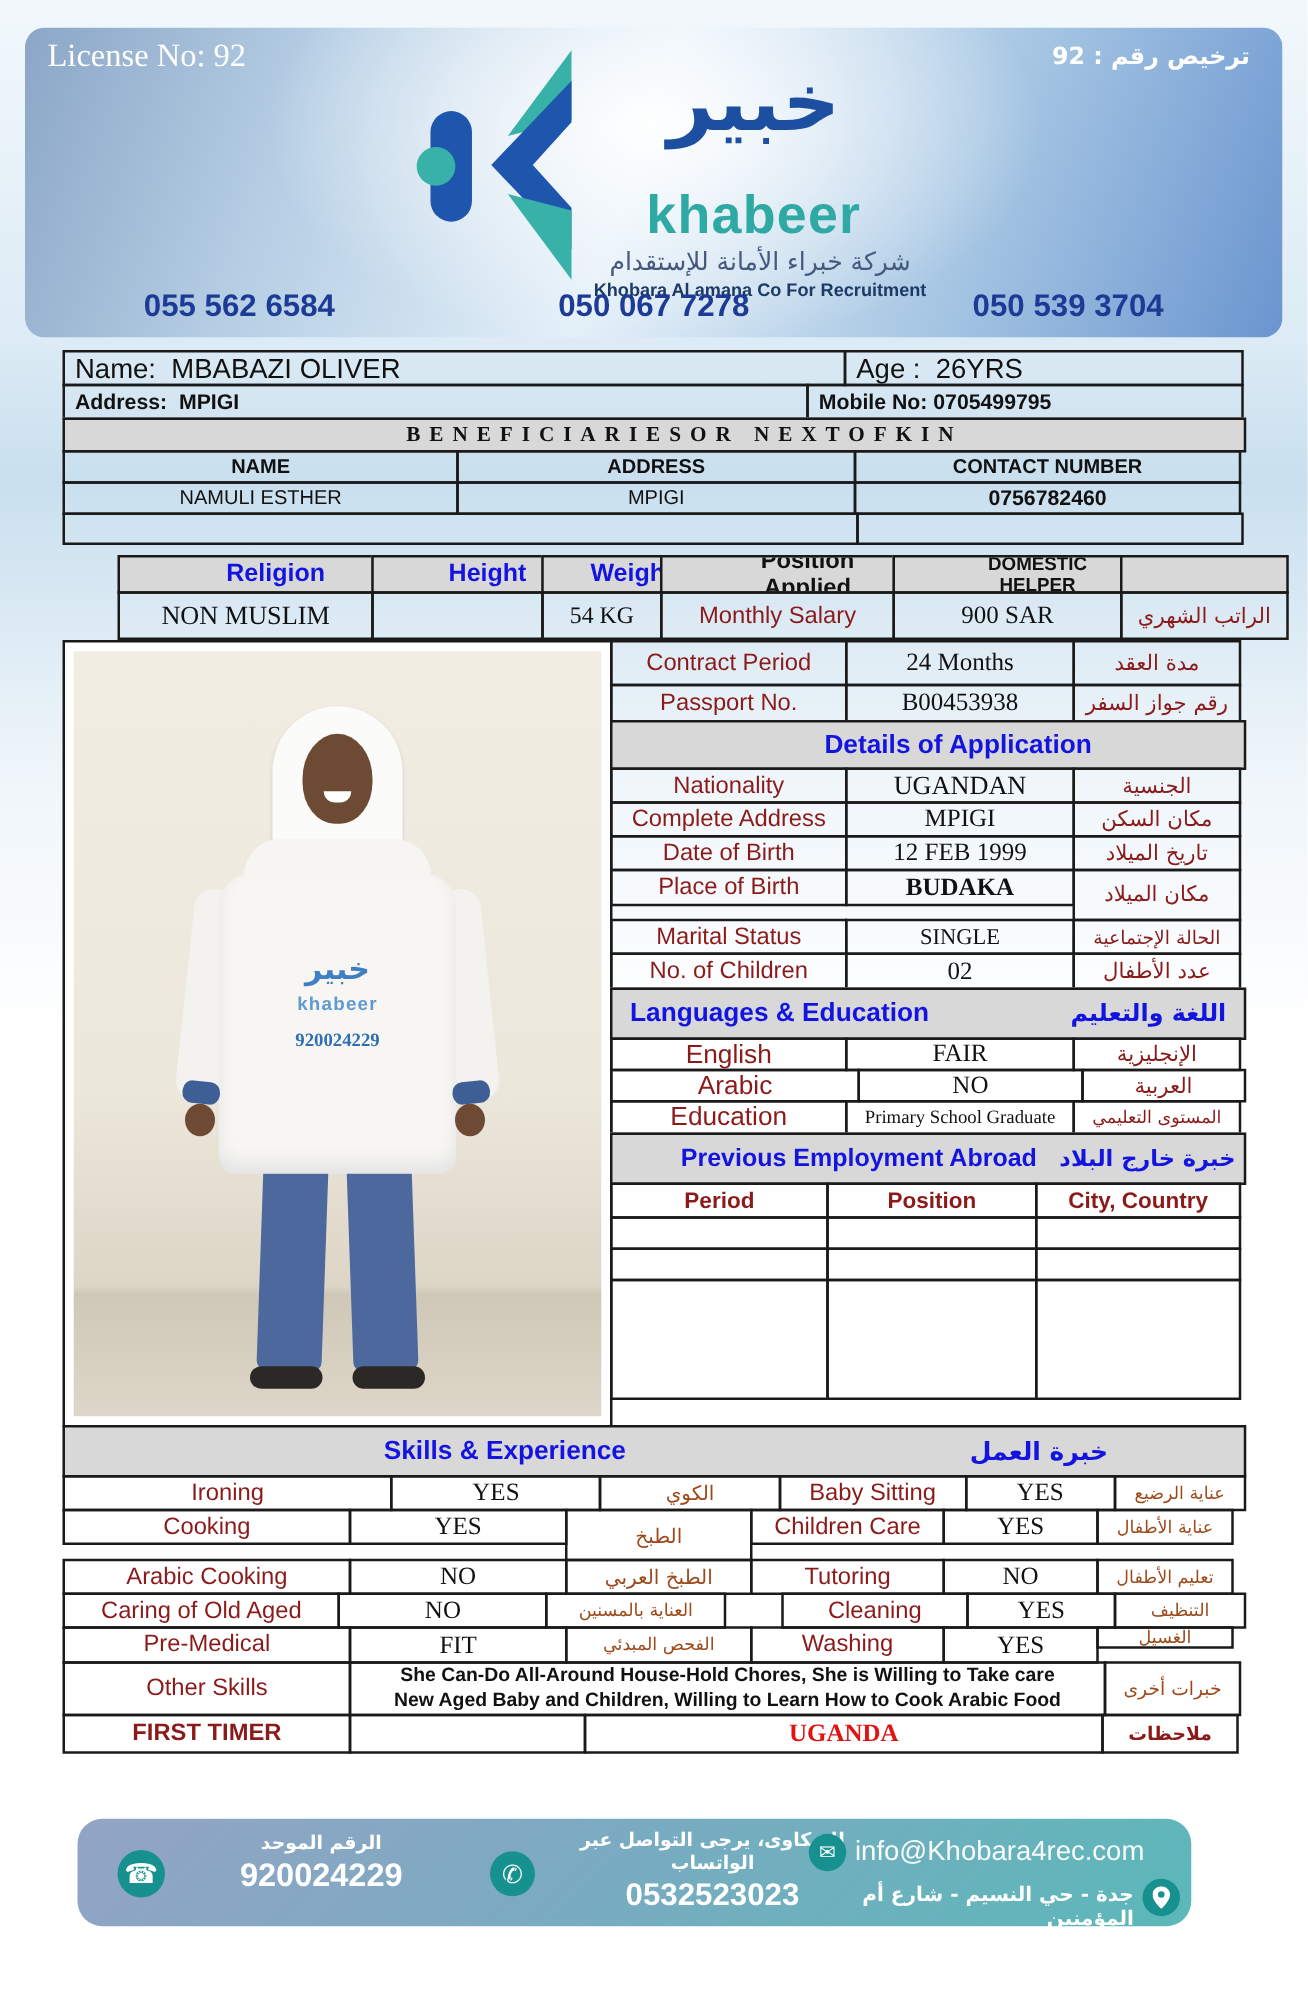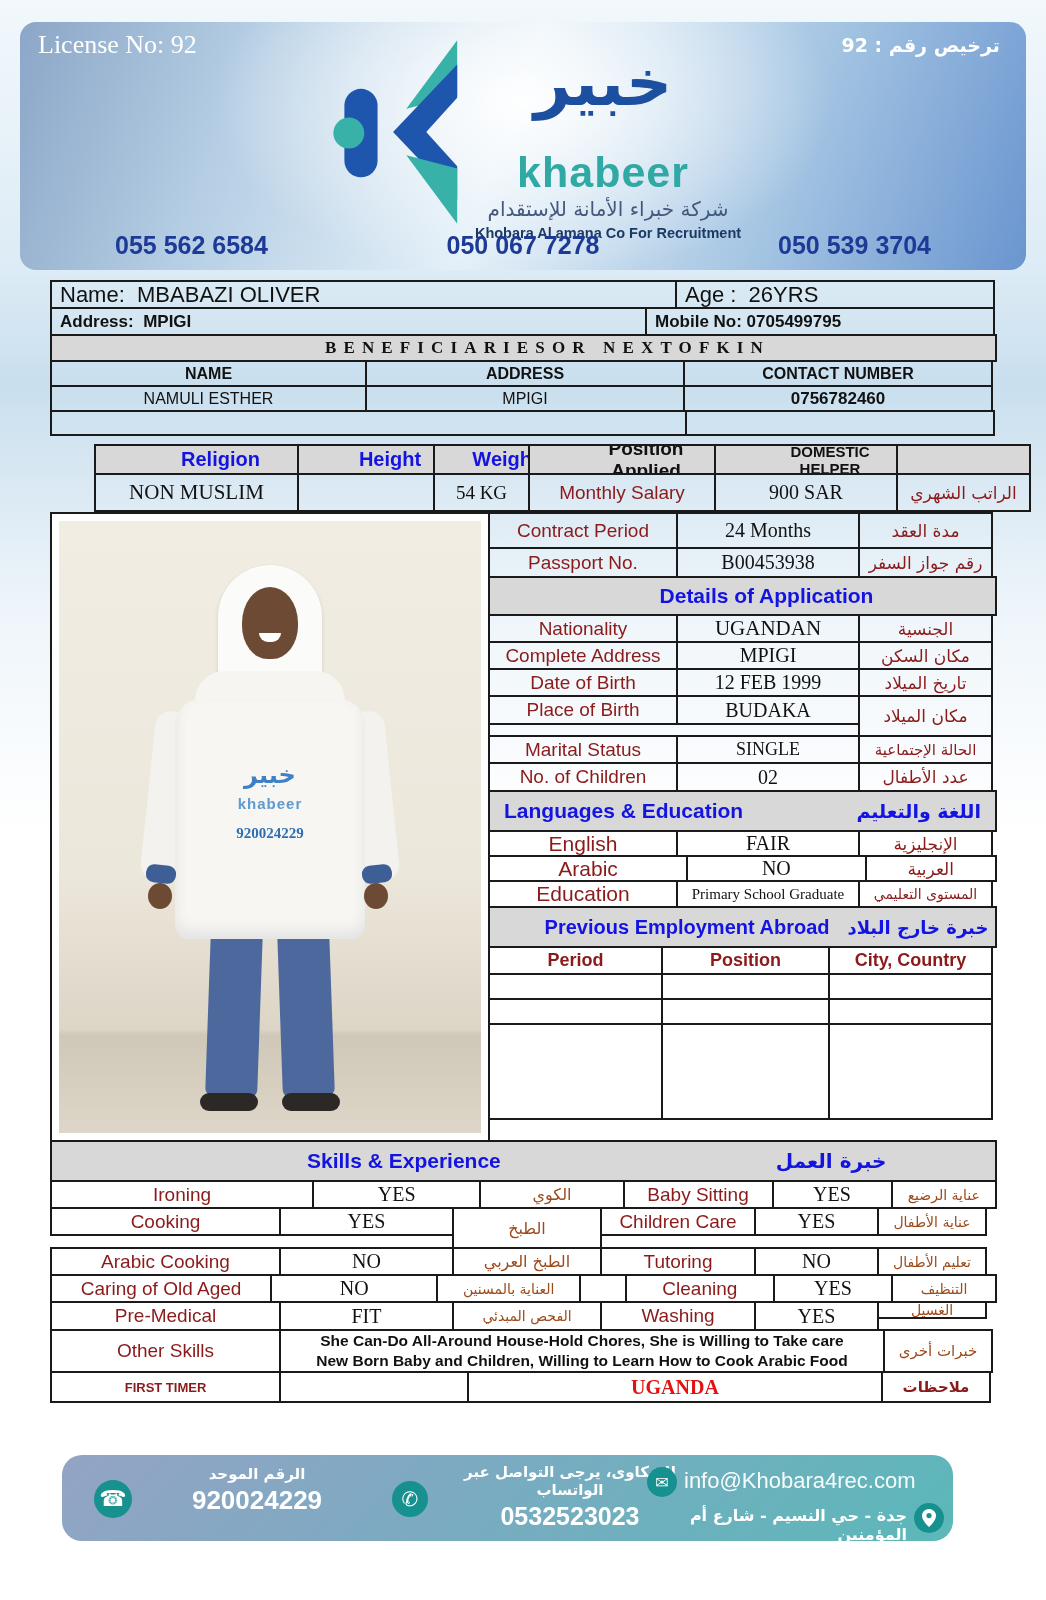--- a/index.html
+++ b/index.html
@@ -218,21 +218,21 @@
       <div class="cell serifv" style="width:184px;height:29px;">MPIGI</div>
       <div class="cell ar arred" style="width:135px;height:29px;">مكان السكن</div>
     </div>
     <div class="trow">
       <div class="cell maroon" style="width:190px;height:29px;">Date of Birth</div>
       <div class="cell serifv" style="width:184px;height:29px;">12 FEB 1999</div>
       <div class="cell ar arred" style="width:135px;height:29px;">تاريخ الميلاد</div>
     </div>
     <div class="trow">
       <div class="cell maroon" style="width:190px;height:30px;">Place of Birth</div>
-      <div class="cell serifv" style="width:184px;height:30px;">BUDAKA</div>
+      <div class="cell serifv" style="width:184px;height:30px;font-weight:bold;">BUDAKA</div>
       <div class="cell ar arred" style="width:135px;height:42px;">مكان الميلاد</div>
     </div>
     <div class="trow">
       <div class="cell maroon" style="width:190px;height:29px;">Marital Status</div>
       <div class="cell serifv" style="width:184px;height:29px;font-size:18px;">SINGLE</div>
       <div class="cell ar arred" style="width:135px;height:29px;font-size:15px;">الحالة الإجتماعية</div>
     </div>
     <div class="trow">
       <div class="cell maroon" style="width:190px;height:30px;">No. of Children</div>
       <div class="cell serifv" style="width:184px;height:30px;">02</div>
@@ -335,27 +335,27 @@
       <div class="cell ar arbrown" style="width:150px;height:30px;font-size:14px;">الفحص المبدئي</div>
       <div class="cell maroon" style="width:156px;height:30px;">Washing</div>
       <div class="cell serifv" style="width:125px;height:30px;">YES</div>
       <div class="cell ar arbrown" style="width:110px;height:18px;font-size:14px;">الغسيل</div>
     </div>
 
     <div class="trow">
       <div class="cell maroon" style="width:231px;height:44px;">Other Skills</div>
       <div class="cell" style="width:606px;height:44px;flex-direction:column;font-weight:bold;font-size:15.5px;line-height:1.3;">
         <div>She Can-Do All-Around House-Hold Chores, She is Willing to Take care</div>
-        <div>New Born Baby and Children, Willing to Learn How to Cook Arabic Food</div>
+        <div>New Aged Baby and Children, Willing to Learn How to Cook Arabic Food</div>
       </div>
       <div class="cell ar arbrown" style="width:110px;height:44px;font-size:15px;">خبرات أخرى</div>
     </div>
 
     <div class="trow">
-      <div class="cell maroon bold" style="width:231px;height:32px;font-size:13px;">FIRST TIMER</div>
+      <div class="cell maroon bold" style="width:231px;height:32px;font-size:19px;">FIRST TIMER</div>
       <div class="cell" style="width:190px;height:32px;"></div>
       <div class="cell bold" style="width:416px;height:32px;font-family:'Liberation Serif',serif;font-size:20px;color:#e01212;">UGANDA</div>
       <div class="cell ar" style="width:110px;height:32px;font-weight:bold;font-size:15px;color:#8b1a1a;">ملاحظات</div>
     </div>
   </div>
 
   <div class="footer-bar">
     <div class="fic f-phone-ic">☎</div>
     <div class="f-uni">
       <div class="f-uni-label ar">الرقم الموحد</div>

